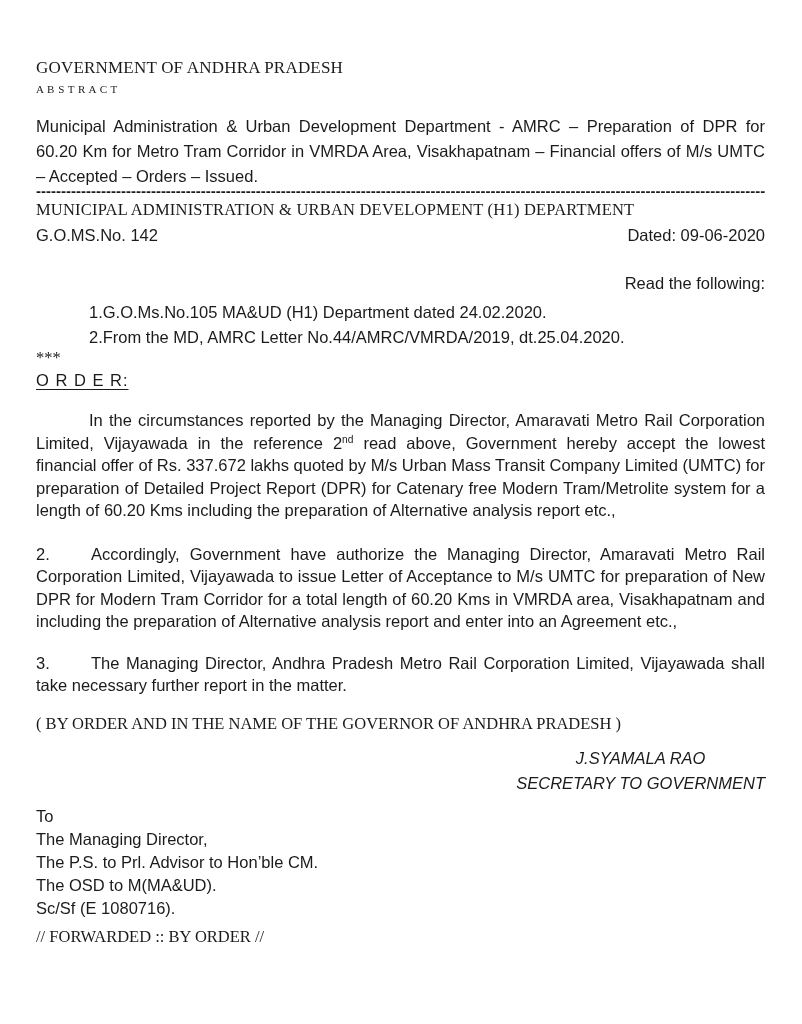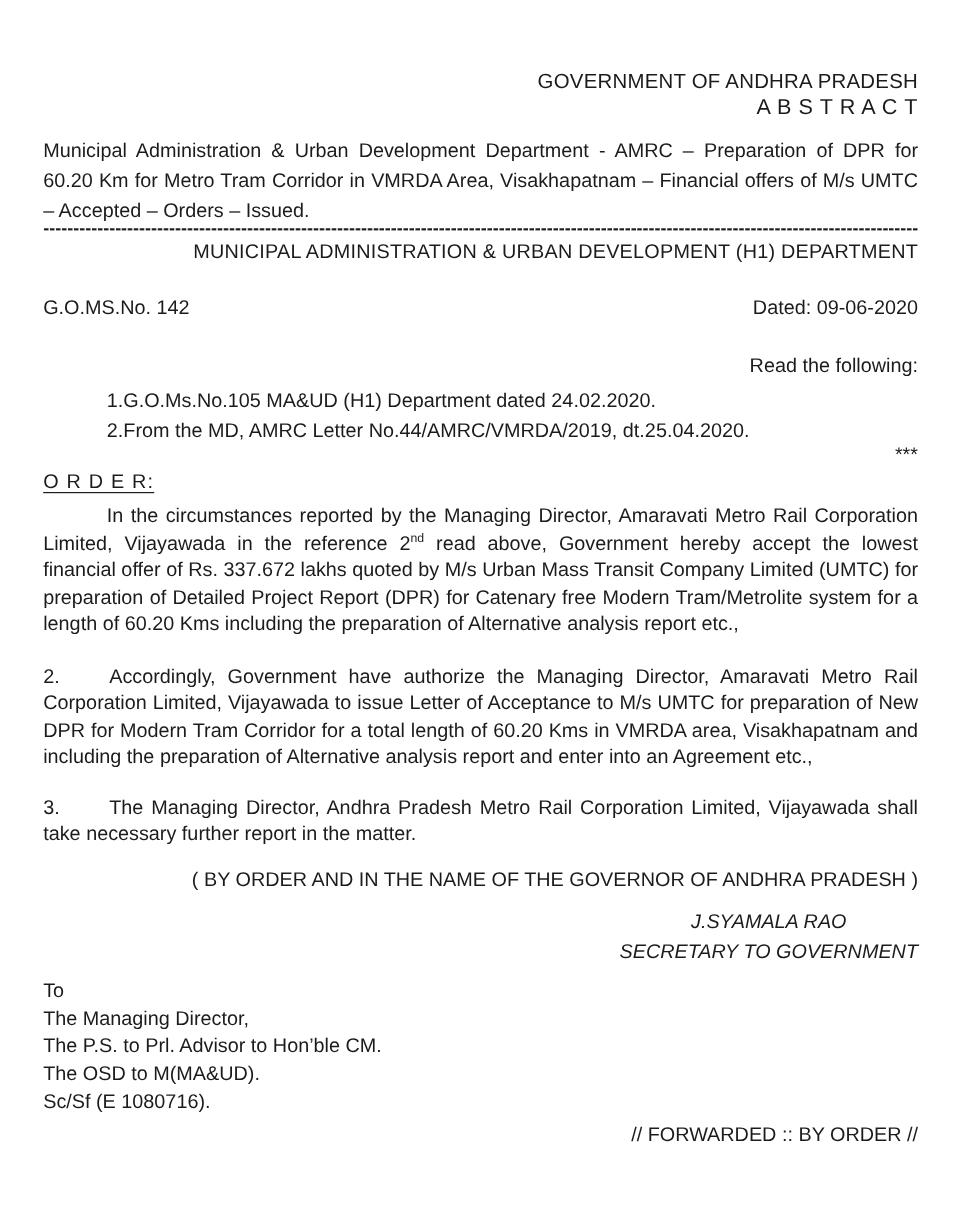--- a/index.html
+++ b/index.html
@@ -8,46 +8,46 @@
     width: 802px;
     height: 1024px;
     overflow: hidden;
     color: #1b1b1b;
     font-family: "Liberation Sans", sans-serif;
     font-size: 16.5px;
     -webkit-font-smoothing: antialiased;
   }
   .page { padding: 58px 37px 0 36px; }
 
-  .center { text-align: right; }
+  .center { text-align: left; font-family: Liberation Serif, serif; }
   .right  { text-align: right; margin-top: 26px; }
 
   .gov-title      { font-size: 17px; line-height: 20px; letter-spacing: 0.2px; }
-  .abstract-title { font-size: 18px; line-height: 23px; letter-spacing: 0.5px; }
+  .abstract-title { font-size: 11px; line-height: 23px; letter-spacing: 0.5px; }
 
   .subject {
     margin-top: 13px;
     text-align: justify;
     line-height: 25px;
   }
 
   .separator {
     margin-top: -5px;
     height: 13px;
     line-height: 13px;
     font-weight: bold;
     font-size: 15px;
     white-space: nowrap;
     overflow: hidden;
   }
 
   .dept-heading { margin-top: 3px; line-height: 20px; letter-spacing: 0.2px; }
 
   .meta-row {
-    margin-top: 26px;
+    margin-top: 4px;
     display: flex;
     justify-content: space-between;
     line-height: 22px;
   }
   .read-following { line-height: 22px; }
 
   .references { margin-top: 6px; margin-left: 53px; line-height: 25px; }
   .stars { line-height: 15px; }
 
   .order-heading {
@@ -55,21 +55,21 @@
     line-height: 24px;
     text-decoration: underline;
     text-underline-offset: 3px;
     letter-spacing: 1px;
   }
 
   .body-para {
     text-align: justify;
     line-height: 22.5px;
   }
-  .para-1 { margin-top: 5px; text-indent: 53px; }
+  .para-1 { margin-top: 17px; text-indent: 53px; }
   .para-2 { margin-top: 21px; }
   .para-3 { margin-top: 19px; }
   .para-num { display: inline-block; width: 55px; text-indent: 0; }
 
   sup { font-size: 0.62em; vertical-align: super; line-height: 0; }
 
   .by-order { margin-top: 15px; line-height: 23px; }
 
   .signature-row {
     margin-top: 11px;

